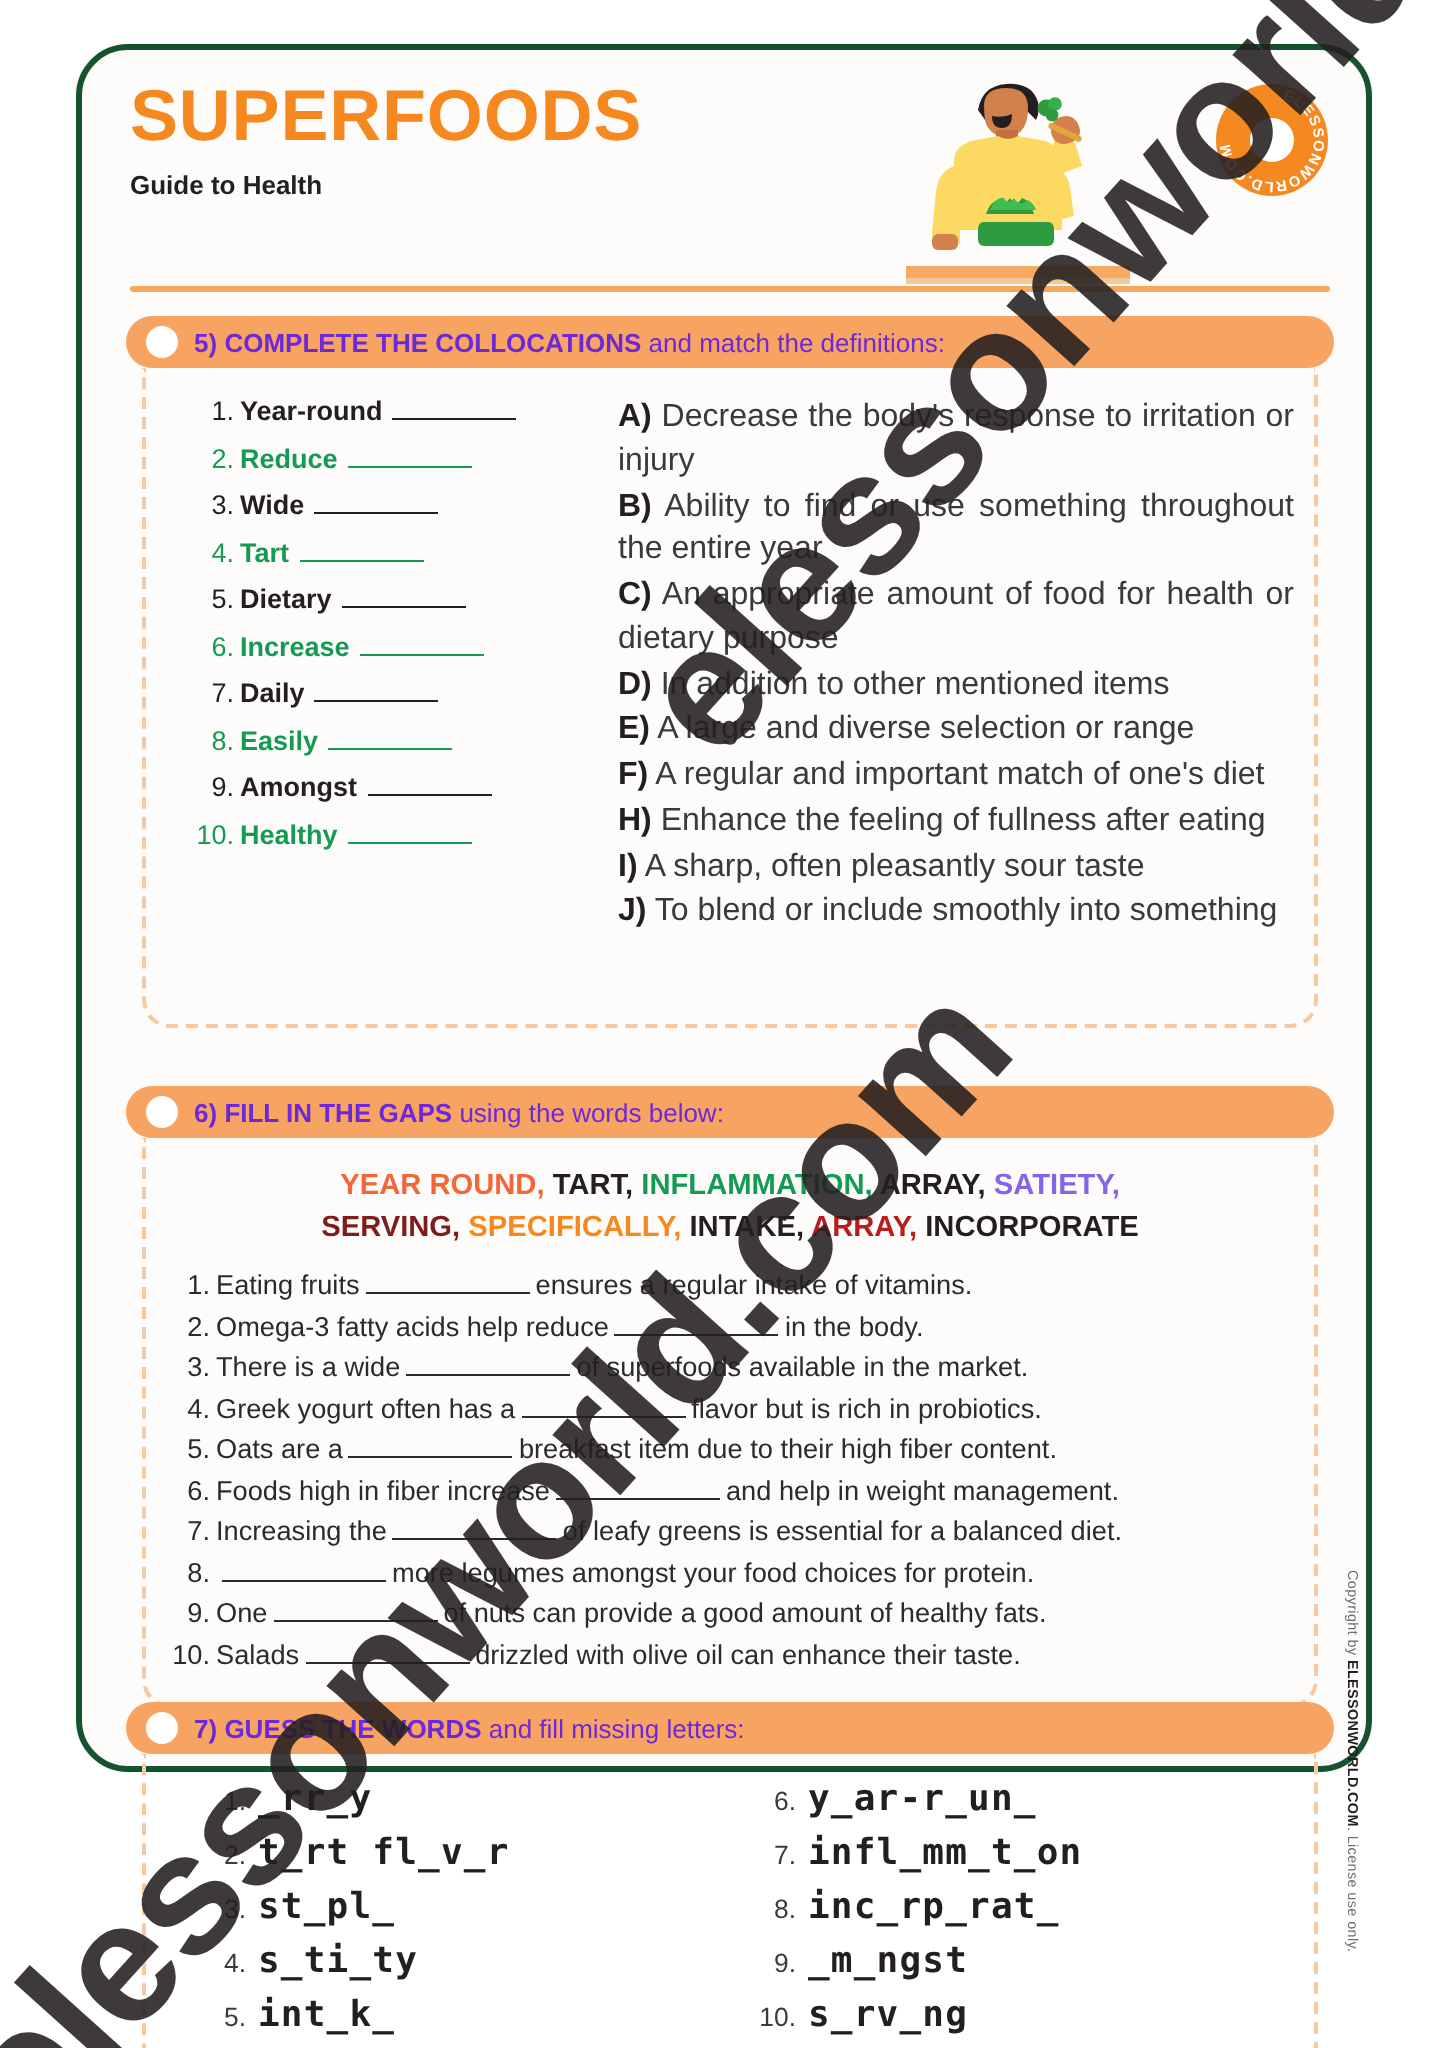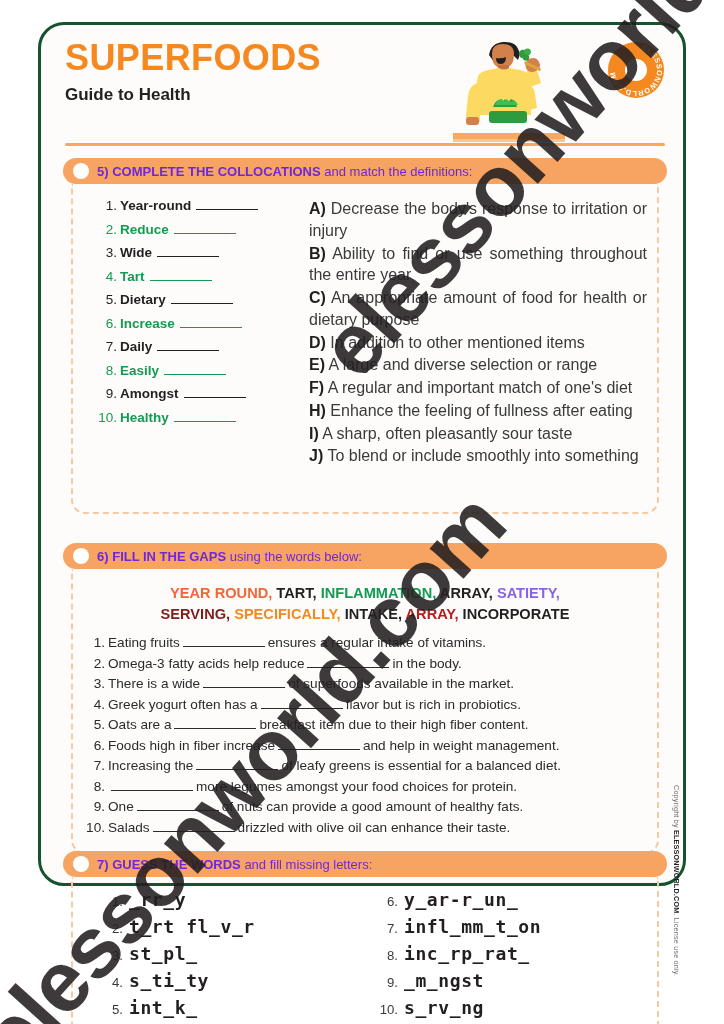--- a/index.html
+++ b/index.html
@@ -34,21 +34,21 @@
   }
   .title-block { position: absolute; left: 24px; top: 14px; }
   .main-title {
     font-size: 36px;
     font-weight: bold;
     color: #F5891F;
     letter-spacing: .4px;
     line-height: 1.05;
   }
   .sub-title {
-    font-size: 17px;
+    font-size: 13px;
     font-weight: bold;
     color: #221F1F;
     margin-top: 8px;
   }
 
   .header-divider {
     position: absolute;
     left: 24px;
     top: 118px;
     width: 600px;

